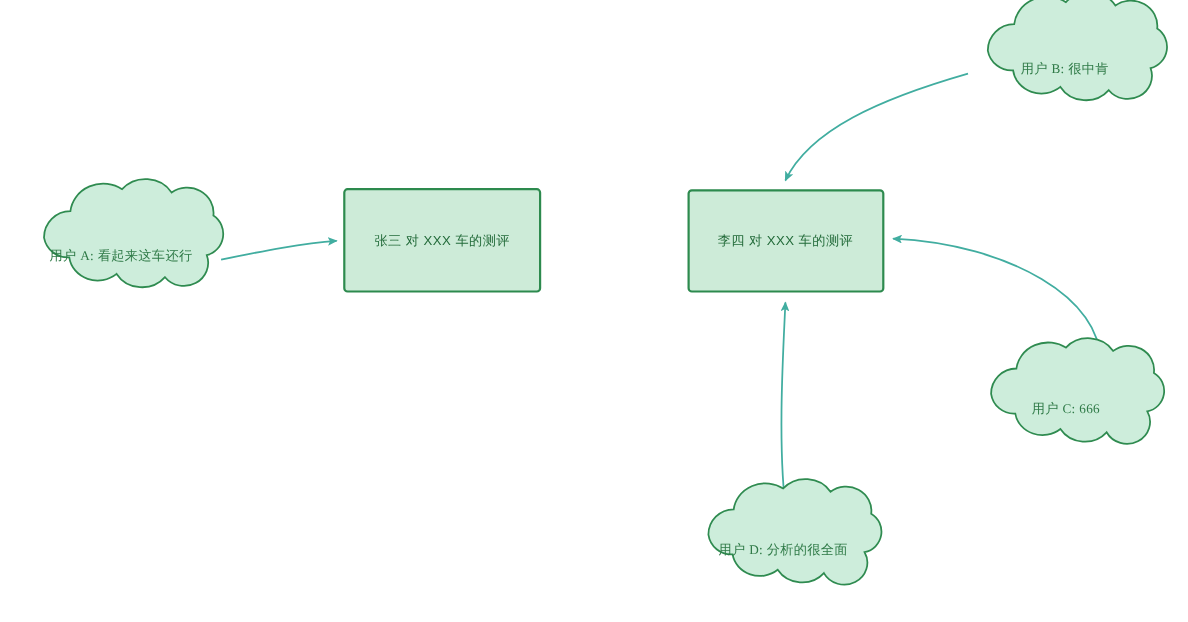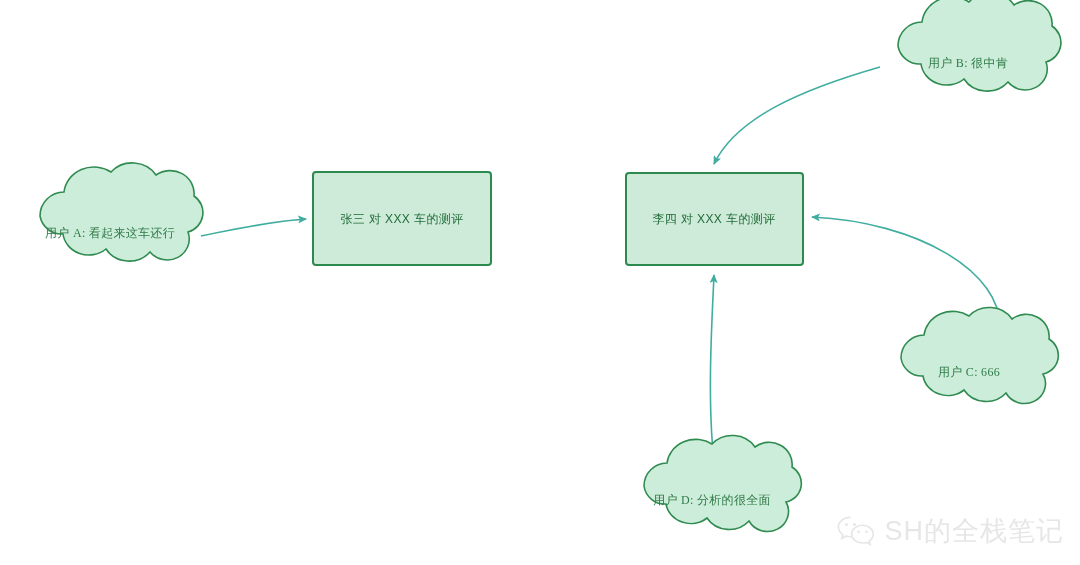--- a/index.html
+++ b/index.html
@@ -155,27 +155,14 @@
                a 23 22 0 0 1 37 20
                a 19 19 0 0 1 -6 35
                a 21 20 0 0 1 -37 19
                a 26 24 0 0 1 -42 -3
                a 25 23 0 0 1 -41 -14
                a 21 21 0 0 1 -22 -18 Z"></path>
       <text class="cloud-label" x="712" y="501">用户 D: 分析的很全面</text>
     </g>
   </svg>
 
-  <div class="watermark">
-    <svg class="wm-logo" width="40" height="34" viewBox="0 0 40 34">
-      <g fill="none" stroke="#b4b4b4" stroke-width="1.6">
-        <path d="M14.5 3.2C7.8 3.2 2.4 7.6 2.4 13c0 3.1 1.8 5.8 4.6 7.6l-1.2 3.7 4.3-2.2c1.4.4 2.9.6 4.4.6.4 0 .8 0 1.2-.05"></path>
-        <path d="M26.5 11.2c-6 0-10.9 4-10.9 8.9s4.9 8.9 10.9 8.9c1.3 0 2.6-.2 3.8-.55l3.9 2-1.1-3.3c2.5-1.6 4.2-4.1 4.2-7.05 0-4.9-4.9-8.9-10.8-8.9z"></path>
-      </g>
-      <circle cx="10.5" cy="10.6" r="1.5" fill="#b4b4b4"></circle>
-      <circle cx="18.5" cy="10.6" r="1.5" fill="#b4b4b4"></circle>
-      <circle cx="22.6" cy="17.8" r="1.3" fill="#b4b4b4"></circle>
-      <circle cx="30.4" cy="17.8" r="1.3" fill="#b4b4b4"></circle>
-    </svg>
-    <span class="watermark-text">SH的全栈笔记</span>
-  </div>
 
 </div>
 
 </body></html>

